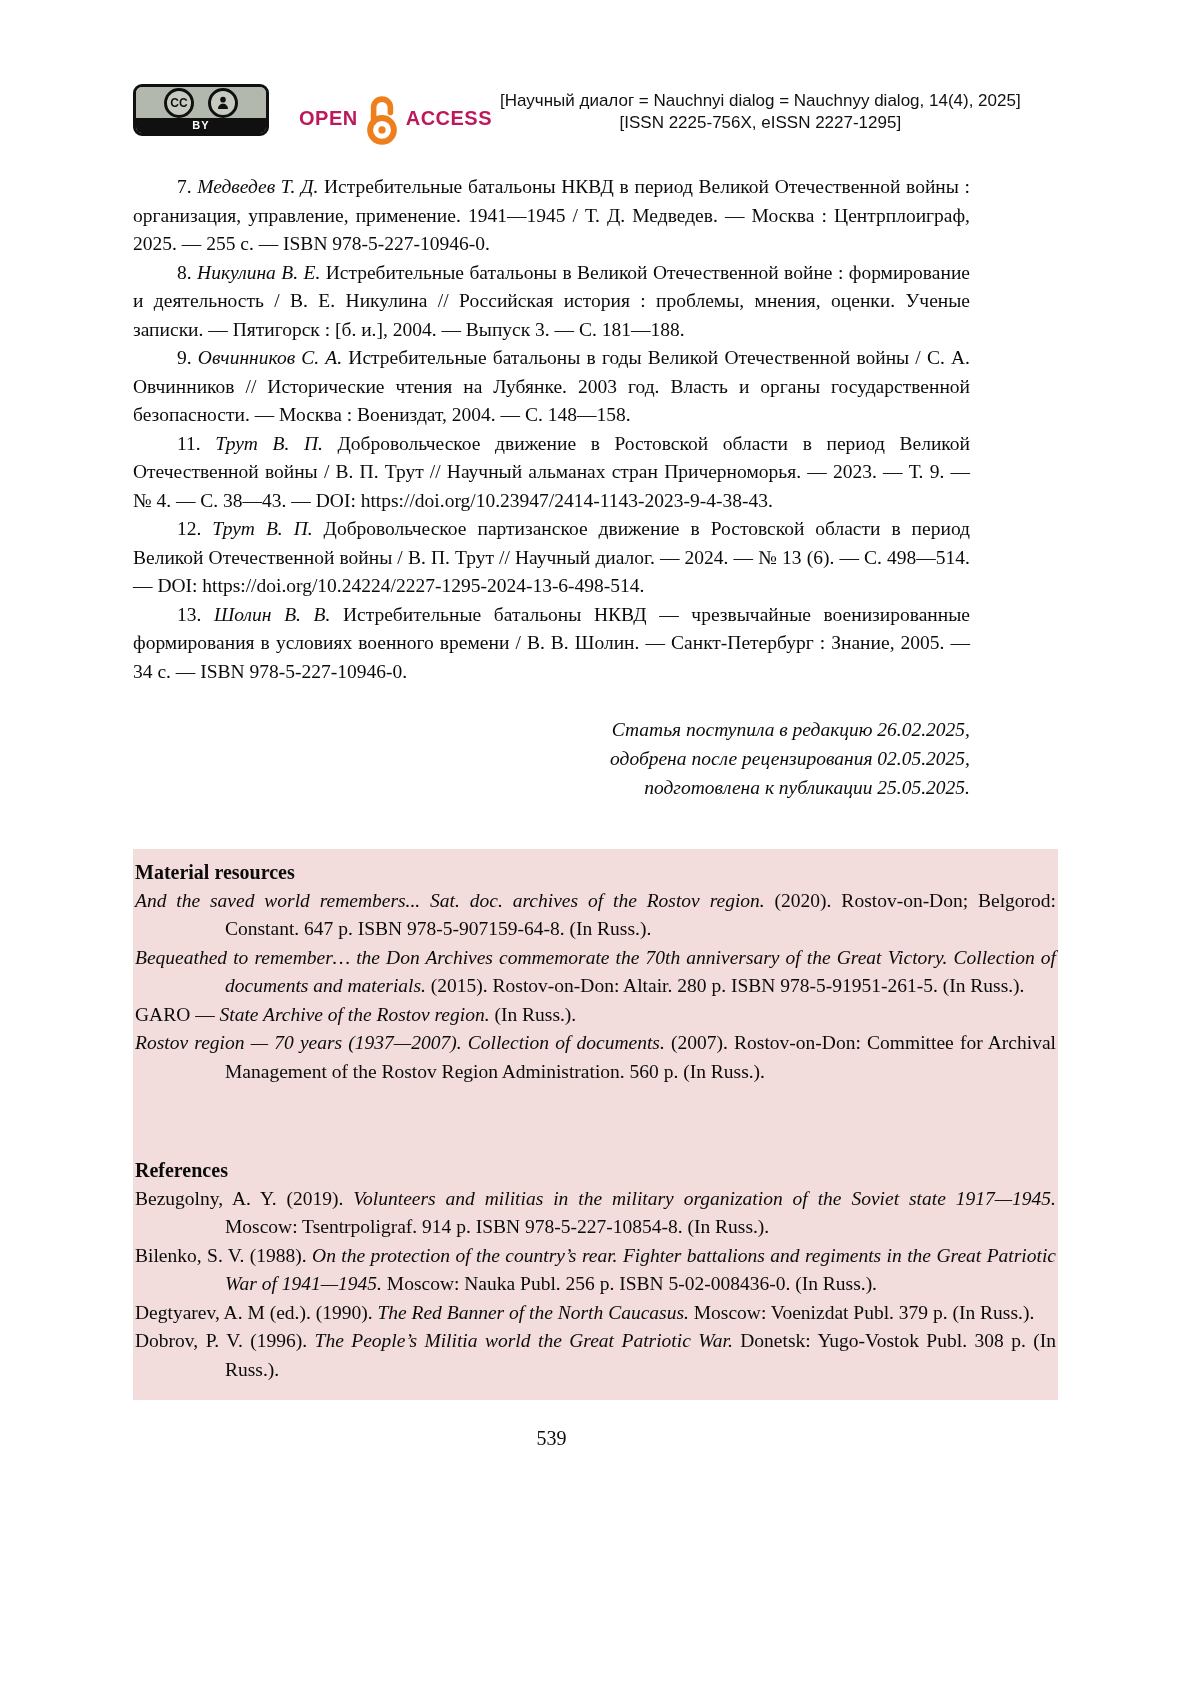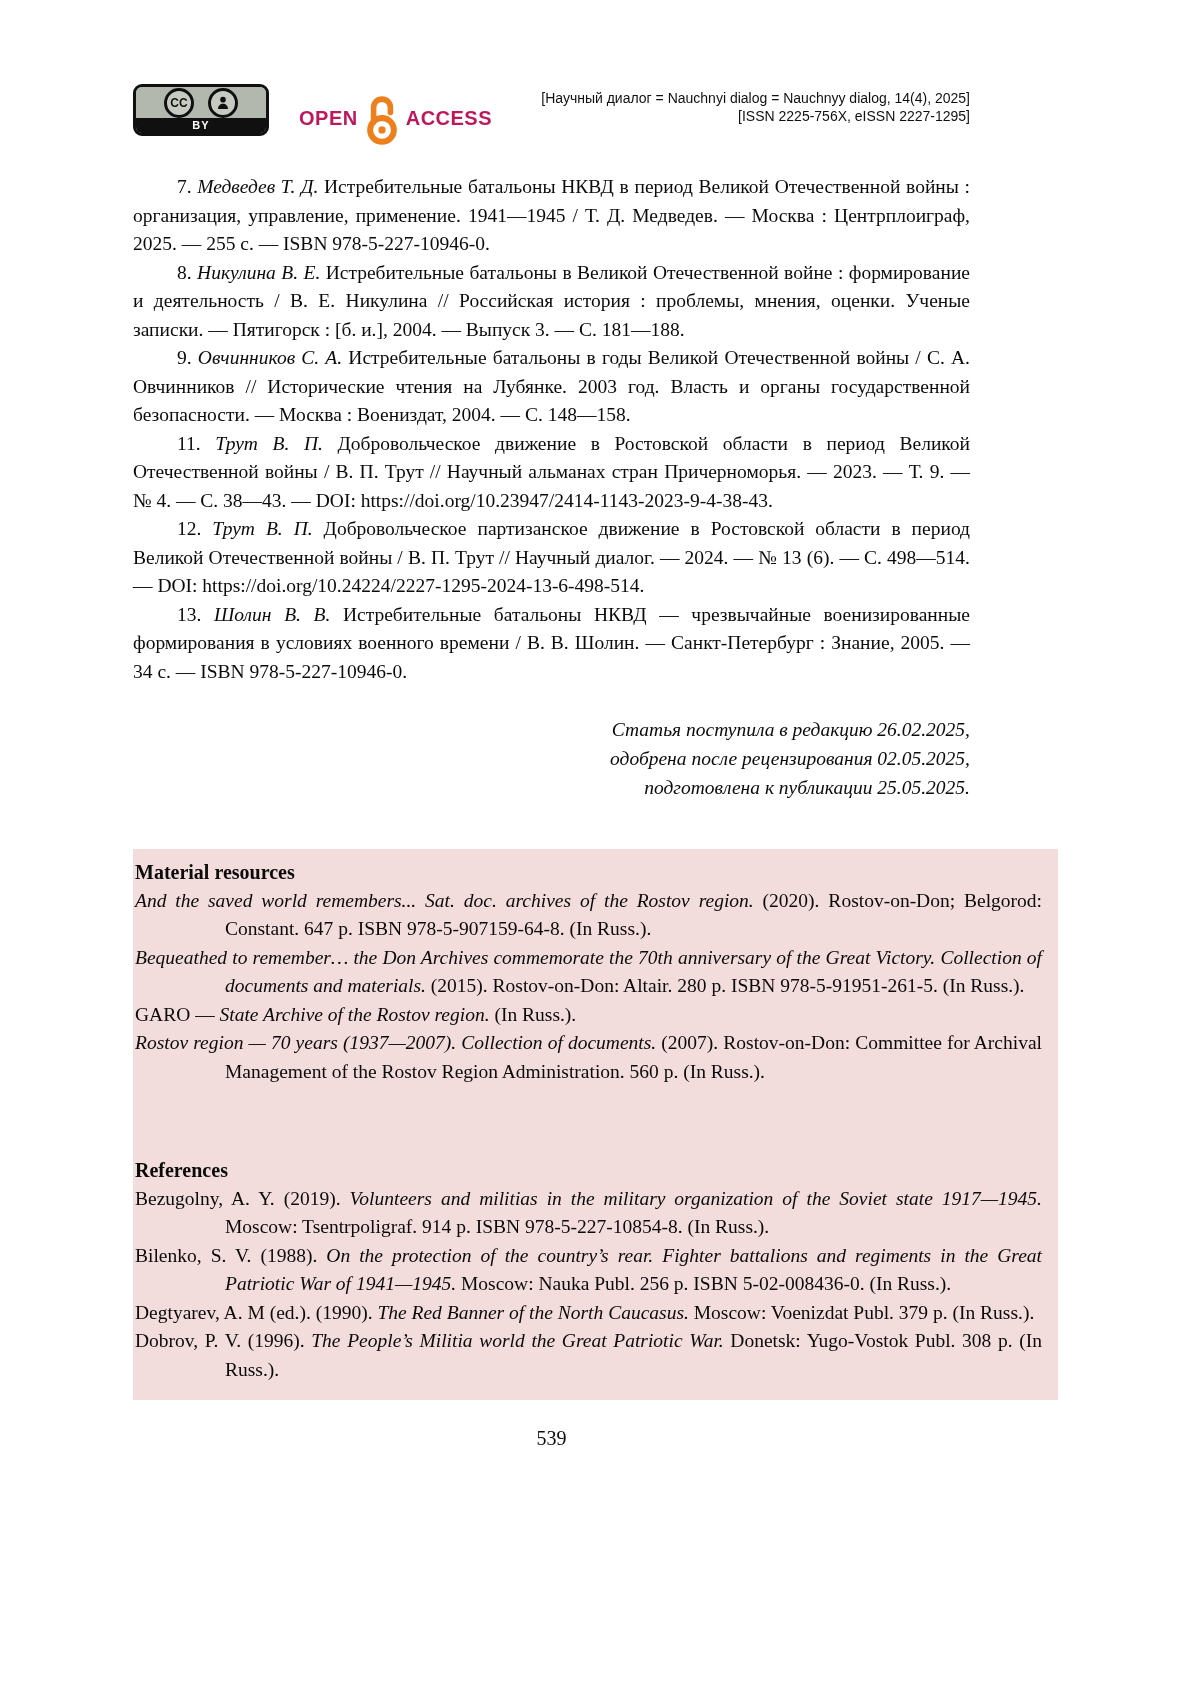--- a/index.html
+++ b/index.html
@@ -58,23 +58,23 @@
     display:flex;align-items:center;
     margin-left:30px;margin-top:6px;
     font-family:"Liberation Sans",sans-serif;
     font-weight:bold;font-size:20px;color:#be185d;
     letter-spacing:0.5px;
     flex:0 0 auto;
   }
   .oa-lock{margin:0 3px;}
   .journal-meta{
     flex:1;
-    text-align:right;
+    text-align:center;
     font-family:"Liberation Sans",sans-serif;
-    font-size:14px;
+    font-size:17px;
     line-height:1.28;
     color:#101010;
     padding-top:6px;
     white-space:nowrap;
     margin-left:8px;
   }
   
   .ru-refs{
     width:837px;margin-left:133px;margin-top:27px;
     font-size:19.5px;line-height:28.5px;
@@ -85,21 +85,21 @@
   
   .submission{
     width:837px;margin-left:133px;margin-top:29px;
     text-align:right;font-style:italic;
     font-size:19.5px;line-height:29px;
   }
   
   .pink{
     width:925px;margin-left:133px;margin-top:47px;
     background:#f2dcdc;
-    padding:9px 16px 16px 2px;
+    padding:9px 2px 16px 2px;
     box-sizing:border-box;
     font-size:19.5px;line-height:28.5px;
   }
   .pink h3{
     margin:0;
     font-size:20px;font-weight:bold;
     font-family:"Liberation Serif",serif;
   }
   .pink h3.refs-h{margin-top:70px;}
   .en-ref{

